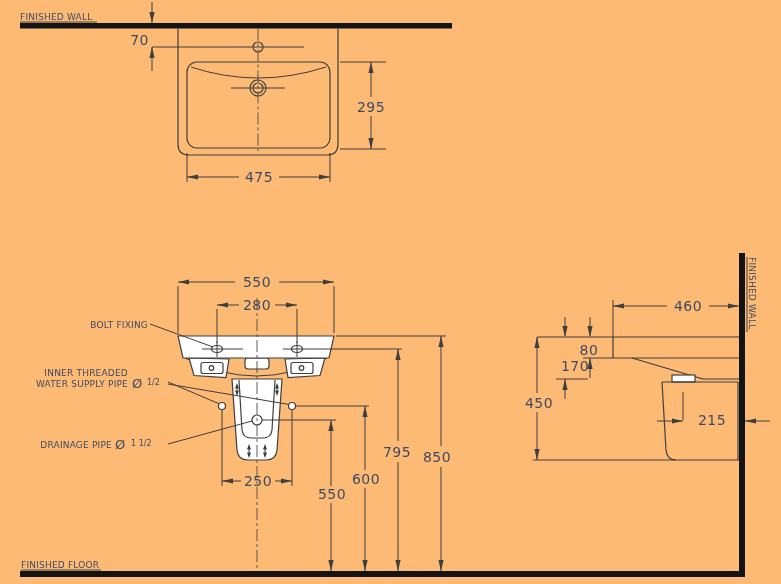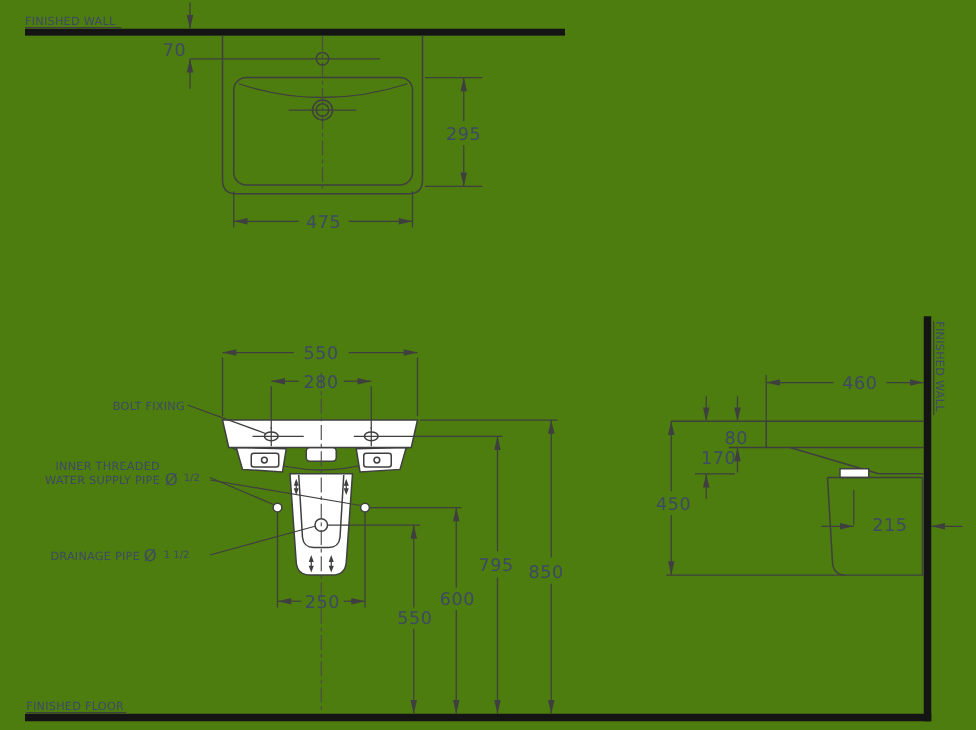--- a/index.html
+++ b/index.html
@@ -1,16 +1,16 @@
 <!DOCTYPE html>
 <html><head>
 <meta charset="utf-8">
 <style>
   html,body { margin:0; padding:0; background:#ffffff; }
-  .stage { width:781px; height:584px; position:relative; background:#4d7c0f; }
+  .stage { width:781px; height:584px; position:relative; background:#fdba74; }
   svg { display:block; }
   .ln   { stroke:#3f3f3f; stroke-width:1; fill:none; }
   .obj  { stroke:#3f3f3f; stroke-width:1.2; fill:none; }
   .objf { stroke:#3f3f3f; stroke-width:1.2; fill:#ffffff; }
   .thick{ fill:#141414; stroke:none; }
   .ah   { fill:#3f3f3f; stroke:none; }
   .cl   { stroke:#4a4a4a; stroke-width:0.9; fill:none; stroke-dasharray:12 3 3 3; }
   text  { fill:#3e4a63; font-family:"DejaVu Sans","Liberation Sans",sans-serif; }
   .dim  { font-size:14px; letter-spacing:0.5px; }
   .lbl  { font-size:9px; letter-spacing:0.2px; }

